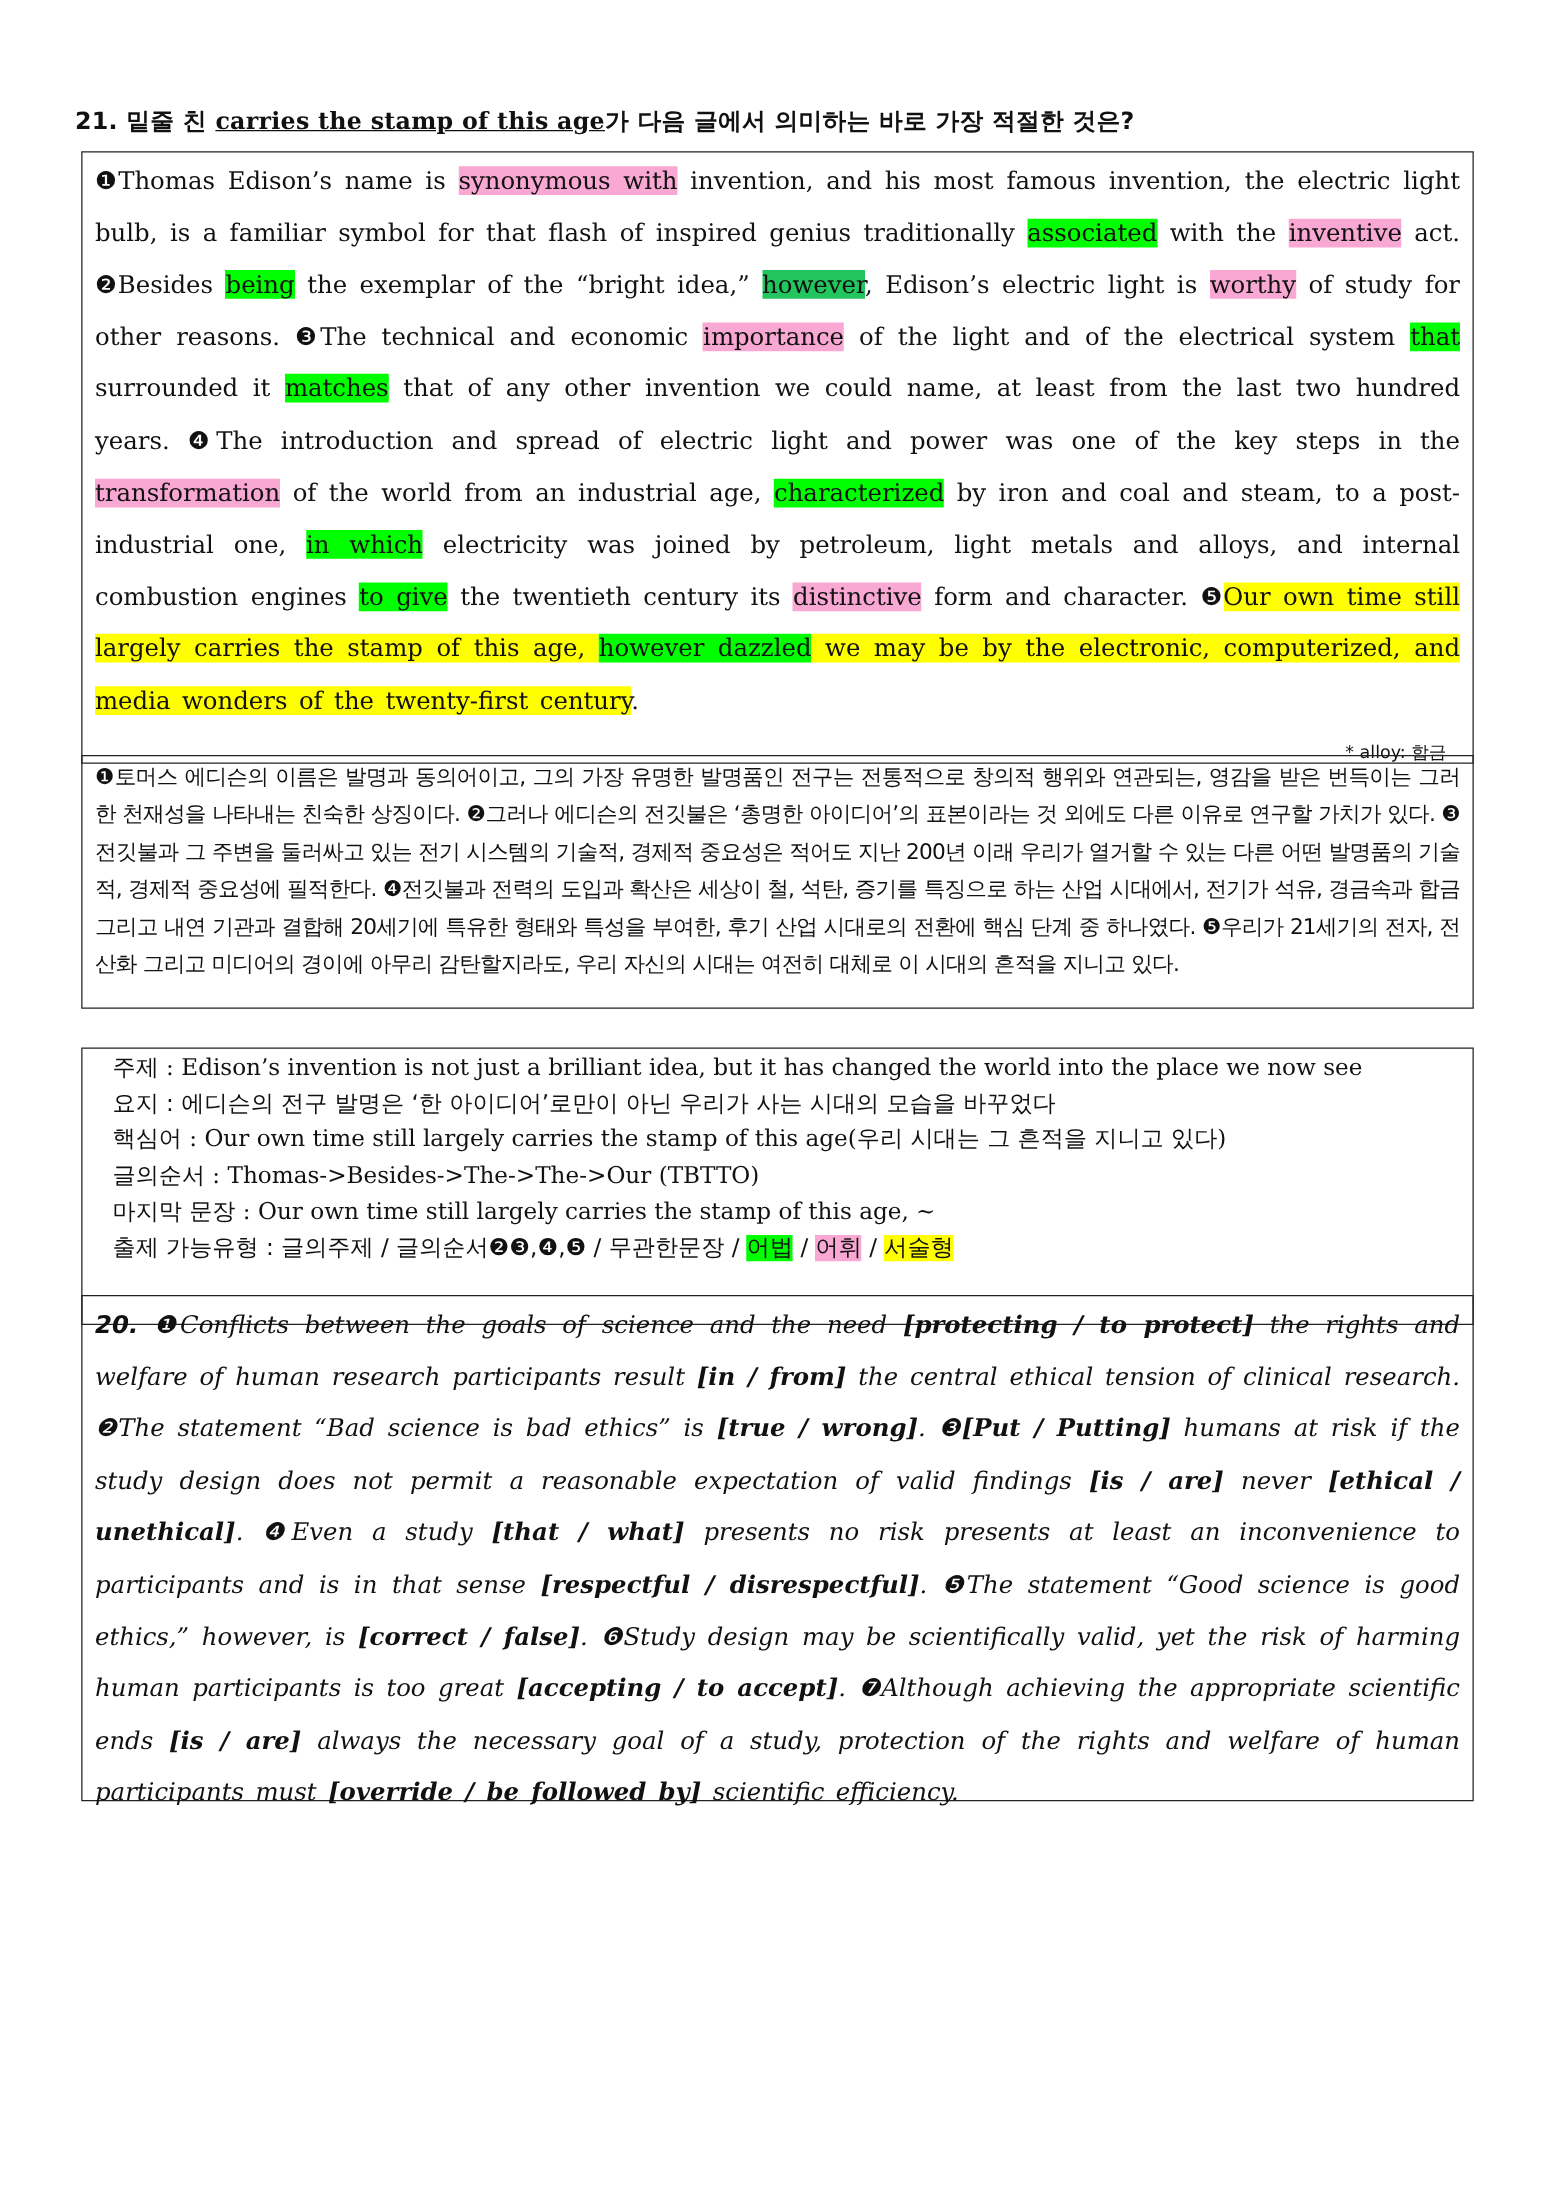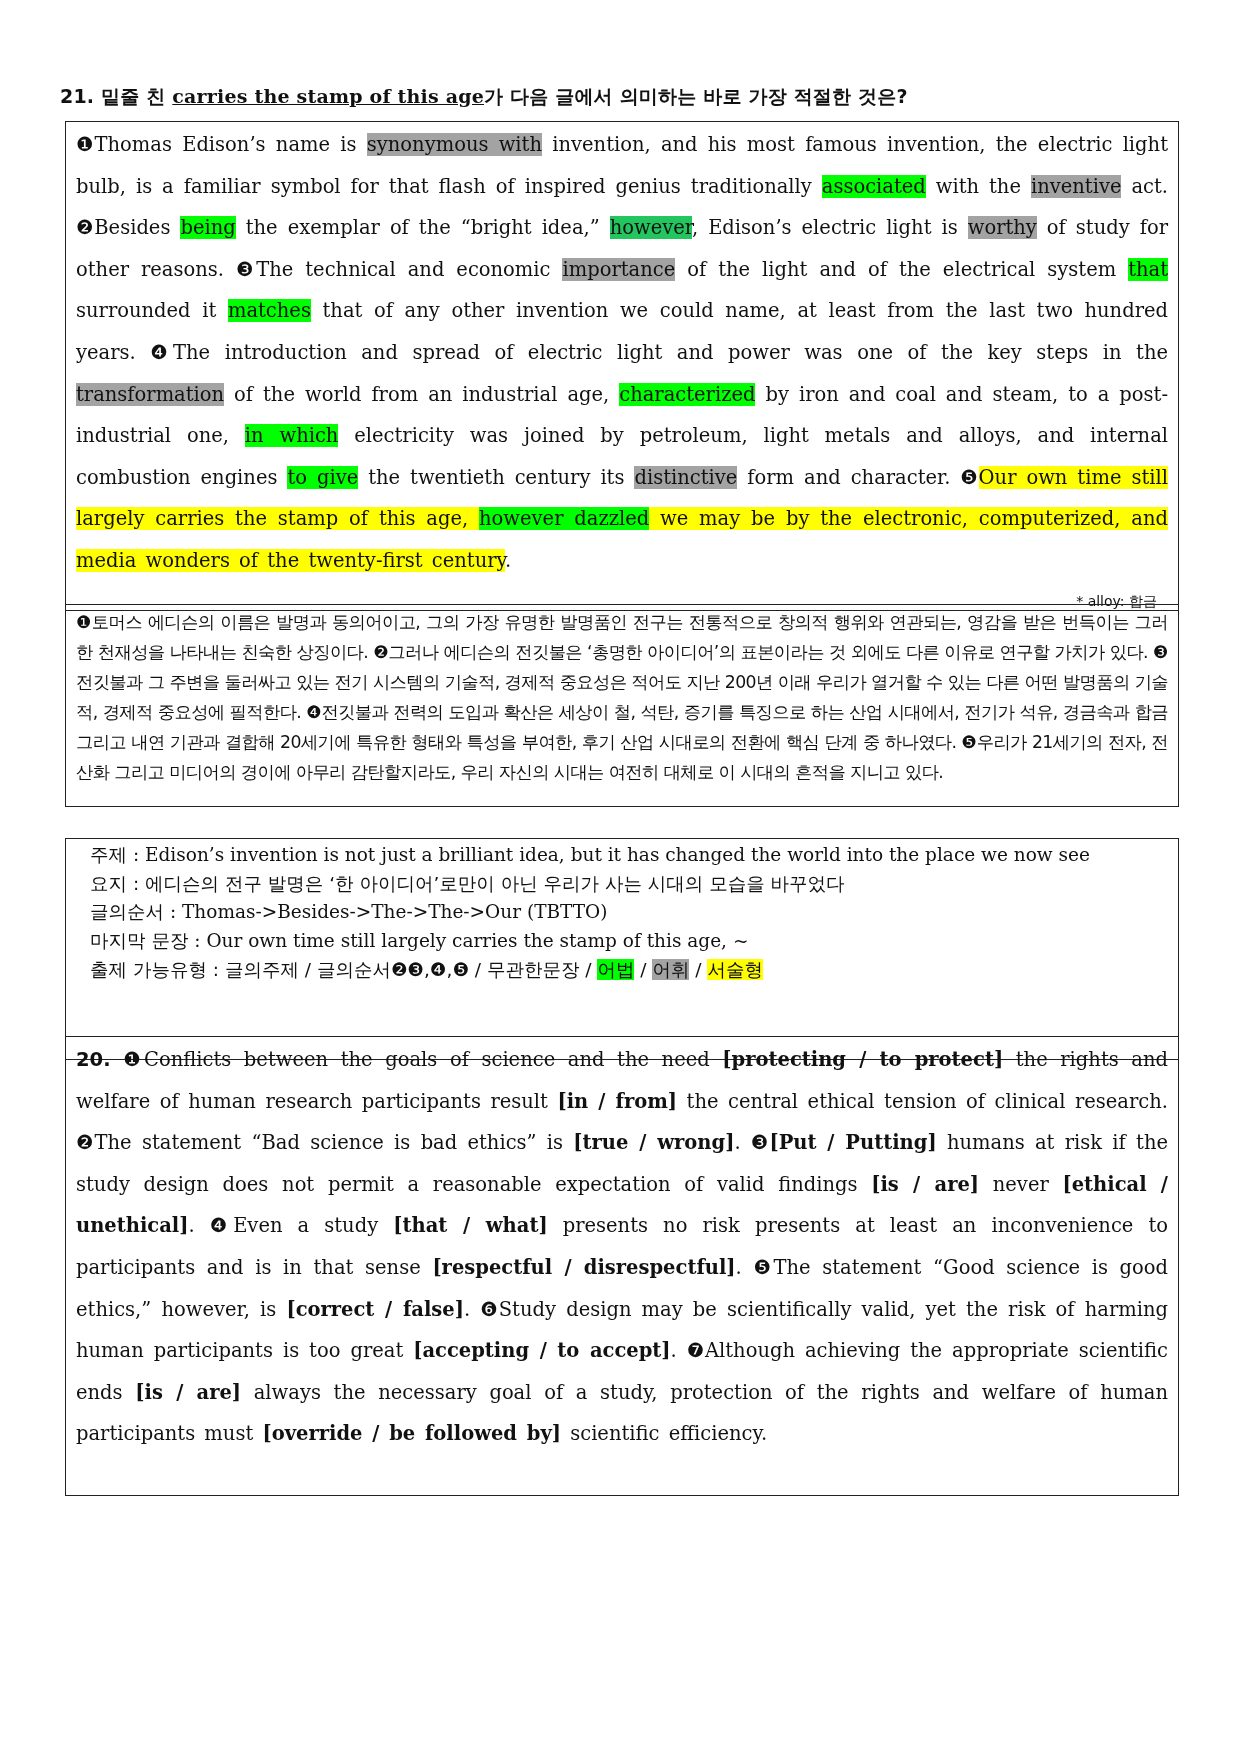--- a/index.html
+++ b/index.html
@@ -5,34 +5,34 @@
   html, body { margin:0; padding:0; background:#ffffff; }
   body { width:1240px; height:1754px; position:relative; overflow:hidden;
          font-family:"DejaVu Serif","Liberation Serif",serif; color:#111; }
   .q-title { position:absolute; left:60px; top:84px; font-size:19px; font-weight:bold;
              font-family:"DejaVu Sans","Liberation Sans",sans-serif; letter-spacing:0.2px; }
   .q-title .u { text-decoration:underline; font-family:"DejaVu Serif","Liberation Serif",serif; font-weight:bold; }
   .box { position:absolute; left:65px; width:1114px; border:1px solid #222; box-sizing:border-box; }
   .passage { top:121px; height:490px; padding:2px 10px 0 10px; }
   .passage p { margin:0; font-size:19.5px; line-height:41.6px; text-align:justify; text-align-last:left;
                word-spacing:3px; }
-  .hl-cyan { background:#a3a3a3; }
+  .hl-cyan { background:#f9a8d4; }
   .hl-green { background:#00ff00; }
   .hl-olive { background:#22c55e; }
   .hl-yellow { background:#ffff00; }
   .footnote { position:absolute; right:21px; bottom:-1px; font-size:14px;
               font-family:"DejaVu Sans","Liberation Sans",sans-serif; }
   .translation { top:604px; height:203px; padding:2px 10px; }
   .translation p { margin:0; font-size:17.3px; line-height:30px; text-align:justify;
                    font-family:"DejaVu Sans","Liberation Sans",sans-serif; letter-spacing:-0.6px; }
   .summary { top:838px; height:222px; padding:2px 24px; }
   .summary .row { font-size:18.5px; line-height:28.7px; white-space:nowrap;
                   font-family:"DejaVu Serif","Liberation Serif",serif; }
   .summary .kr { font-family:"DejaVu Sans","Liberation Sans",sans-serif; }
-  .q20 { top:1036px; height:460px; padding:2px 10px; }
+  .q20 { top:1036px; height:405px; padding:2px 10px;font-style:italic; }
   .q20 p { margin:0; font-size:19.5px; line-height:41.6px; text-align:justify; text-align-last:left; word-spacing:3px; }
   .q20 .choice { font-weight:bold; }
   .q20 .num { font-weight:bold; font-family:"DejaVu Sans","Liberation Sans",sans-serif; }
 </style>
 </head>
 <body>
 
 <div class="q-title">
   <span>21. 밑줄 친 </span><span class="u">carries the stamp of this age</span><span>가 다음 글에서 의미하는 바로 가장 적절한 것은?</span>
 </div>
@@ -42,20 +42,21 @@
   <div class="footnote">* alloy: 합금</div>
 </div>
 
 <div class="box translation">
   <p>❶토머스 에디슨의 이름은 발명과 동의어이고, 그의 가장 유명한 발명품인 전구는 전통적으로 창의적 행위와 연관되는, 영감을 받은 번득이는 그러한 천재성을 나타내는 친숙한 상징이다. ❷그러나 에디슨의 전깃불은 ‘총명한 아이디어’의 표본이라는 것 외에도 다른 이유로 연구할 가치가 있다. ❸전깃불과 그 주변을 둘러싸고 있는 전기 시스템의 기술적, 경제적 중요성은 적어도 지난 200년 이래 우리가 열거할 수 있는 다른 어떤 발명품의 기술적, 경제적 중요성에 필적한다. ❹전깃불과 전력의 도입과 확산은 세상이 철, 석탄, 증기를 특징으로 하는 산업 시대에서, 전기가 석유, 경금속과 합금 그리고 내연 기관과 결합해 20세기에 특유한 형태와 특성을 부여한, 후기 산업 시대로의 전환에 핵심 단계 중 하나였다. ❺우리가 21세기의 전자, 전산화 그리고 미디어의 경이에 아무리 감탄할지라도, 우리 자신의 시대는 여전히 대체로 이 시대의 흔적을 지니고 있다.</p>
 </div>
 
 <div class="box summary">
   <div class="row"><span class="kr">주제</span><span> : </span><span>Edison’s invention is not just a brilliant idea, but it has changed the world into the place we now see</span></div>
   <div class="row kr"><span>요지</span><span> : </span><span>에디슨의 전구 발명은 ‘한 아이디어’로만이 아닌 우리가 사는 시대의 모습을 바꾸었다</span></div>
+  <div class="row"><span class="kr">핵심어</span><span> : </span><span>Our own time still largely carries the stamp of this age(우리 시대는 그 흔적을 지니고 있다)</span></div>
   <div class="row"><span class="kr">글의순서</span><span> : </span><span>Thomas-&gt;Besides-&gt;The-&gt;The-&gt;Our (TBTTO)</span></div>
   <div class="row"><span class="kr">마지막 문장</span><span> : </span><span>Our own time still largely carries the stamp of this age,  ~</span></div>
   <div class="row kr"><span>출제 가능유형</span><span> : </span><span>글의주제 / 글의순서❷❸,❹,❺ / 무관한문장 / </span><span class="hl-green">어법</span><span> / </span><span class="hl-cyan">어휘</span><span> / </span><span class="hl-yellow">서술형</span></div>
 </div>
 
 <div class="box q20">
   <p id="q20-text"><span class="num">20.</span><span> ❶Conflicts between the goals of science and the need </span><span class="choice">[protecting / to protect]</span><span> the rights and welfare of human research participants result </span><span class="choice">[in / from]</span><span> the central ethical tension of clinical research. ❷The statement “Bad science is bad ethics” is </span><span class="choice">[true / wrong]</span><span>. ❸</span><span class="choice">[Put / Putting]</span><span> humans at risk if the study design does not permit a reasonable expectation of valid findings </span><span class="choice">[is / are]</span><span> never </span><span class="choice">[ethical / unethical]</span><span>. ❹Even a study </span><span class="choice">[that / what]</span><span> presents no risk presents at least an inconvenience to participants and is in that sense </span><span class="choice">[respectful / disrespectful]</span><span>. ❺The statement “Good science is good ethics,” however, is </span><span class="choice">[correct / false]</span><span>. ❻Study design may be scientifically valid, yet the risk of harming human participants is too great </span><span class="choice">[accepting / to accept]</span><span>. ❼Although achieving the appropriate scientific ends </span><span class="choice">[is / are]</span><span> always the necessary goal of a study, protection of the rights and welfare of human participants must </span><span class="choice">[override / be followed by]</span><span> scientific efficiency.</span></p>
 </div>
 
 </body></html>

